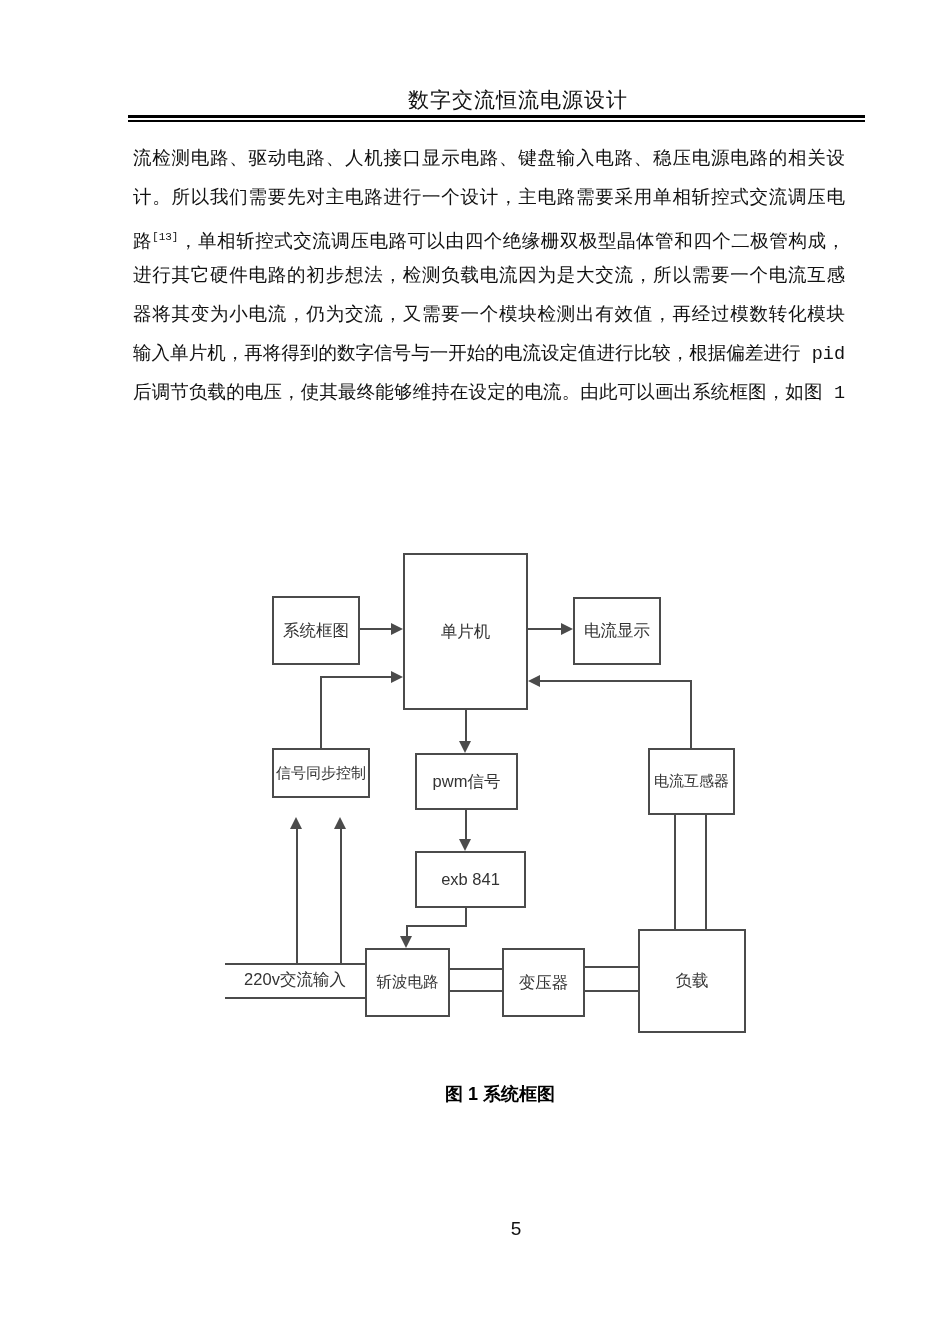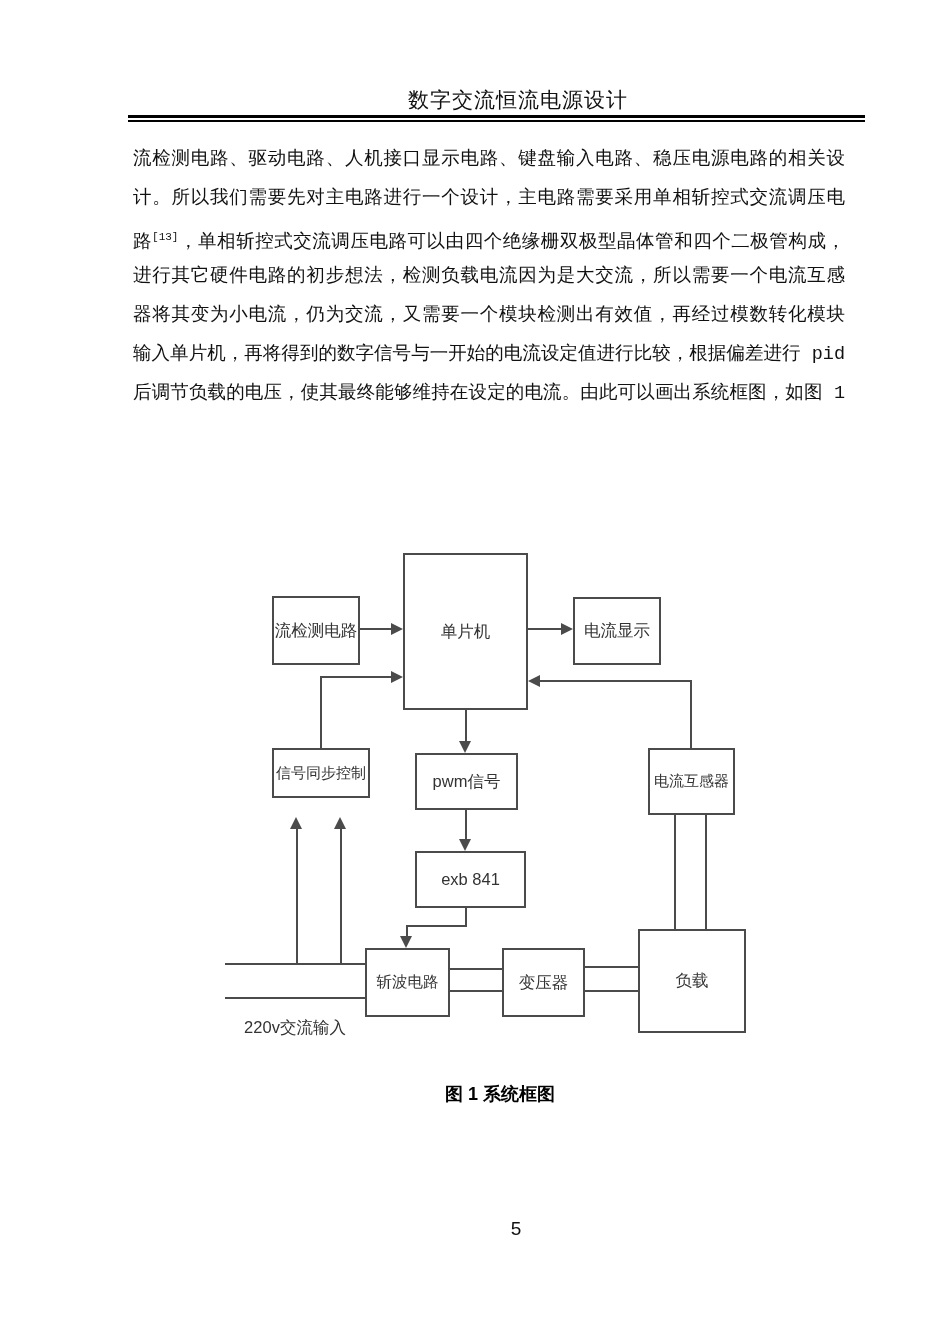--- a/index.html
+++ b/index.html
@@ -80,21 +80,20 @@
   .bus-label {
     position: absolute;
     left: 225px;
     top: 969px;
     width: 140px;
     text-align: center;
     font-family: "Liberation Sans", sans-serif;
     font-size: 16.5px;
     color: #333;
     white-space: nowrap;
-    margin-top: 48px;
   }
   .fig-caption {
     position: absolute;
     top: 1082px;
     left: 500px;
     transform: translateX(-50%);
     font-family: "Liberation Sans", sans-serif;
     font-weight: bold;
     font-size: 18px;
     color: #000;
@@ -123,21 +122,21 @@
     <div class="tline">计。所以我们需要先对主电路进行一个设计，主电路需要采用单相斩控式交流调压电</div>
     <div class="tline"><span>路</span><span class="cite-sup">[13]</span><span>，单相斩控式交流调压电路可以由四个绝缘栅双极型晶体管和四个二极管构成，</span></div>
     <div class="tline">进行其它硬件电路的初步想法，检测负载电流因为是大交流，所以需要一个电流互感</div>
     <div class="tline">器将其变为小电流，仍为交流，又需要一个模块检测出有效值，再经过模数转化模块</div>
     <div class="tline">输入单片机，再将得到的数字信号与一开始的电流设定值进行比较，根据偏差进行 pid</div>
     <div class="tline">后调节负载的电压，使其最终能够维持在设定的电流。由此可以画出系统框图，如图 1</div>
   </div>
 
   <div>
 
-    <div class="dbox" style="left:272px; top:596px; width:88px; height:69px;">流检测电路</div>
+    <div class="dbox" style="left:272px; top:596px; width:88px; height:69px;">系统框图</div>
     <div class="dbox" style="left:403px; top:553px; width:125px; height:157px;">单片机</div>
     <div class="dbox" style="left:573px; top:597px; width:88px; height:68px;">电流显示</div>
     <div class="dbox" style="left:272px; top:748px; width:98px; height:50px; font-size:15px;">信号同步控制</div>
     <div class="dbox" style="left:415px; top:753px; width:103px; height:57px;">pwm信号</div>
     <div class="dbox" style="left:648px; top:748px; width:87px; height:67px; font-size:15px;">电流互感器</div>
     <div class="dbox" style="left:415px; top:851px; width:111px; height:57px;">exb 841</div>
     <div class="dbox" style="left:365px; top:948px; width:85px; height:69px; font-size:15.5px;">斩波电路</div>
     <div class="dbox" style="left:502px; top:948px; width:83px; height:69px;text-align:center;">变压器</div>
     <div class="dbox" style="left:638px; top:929px; width:108px; height:104px;">负载</div>
 

